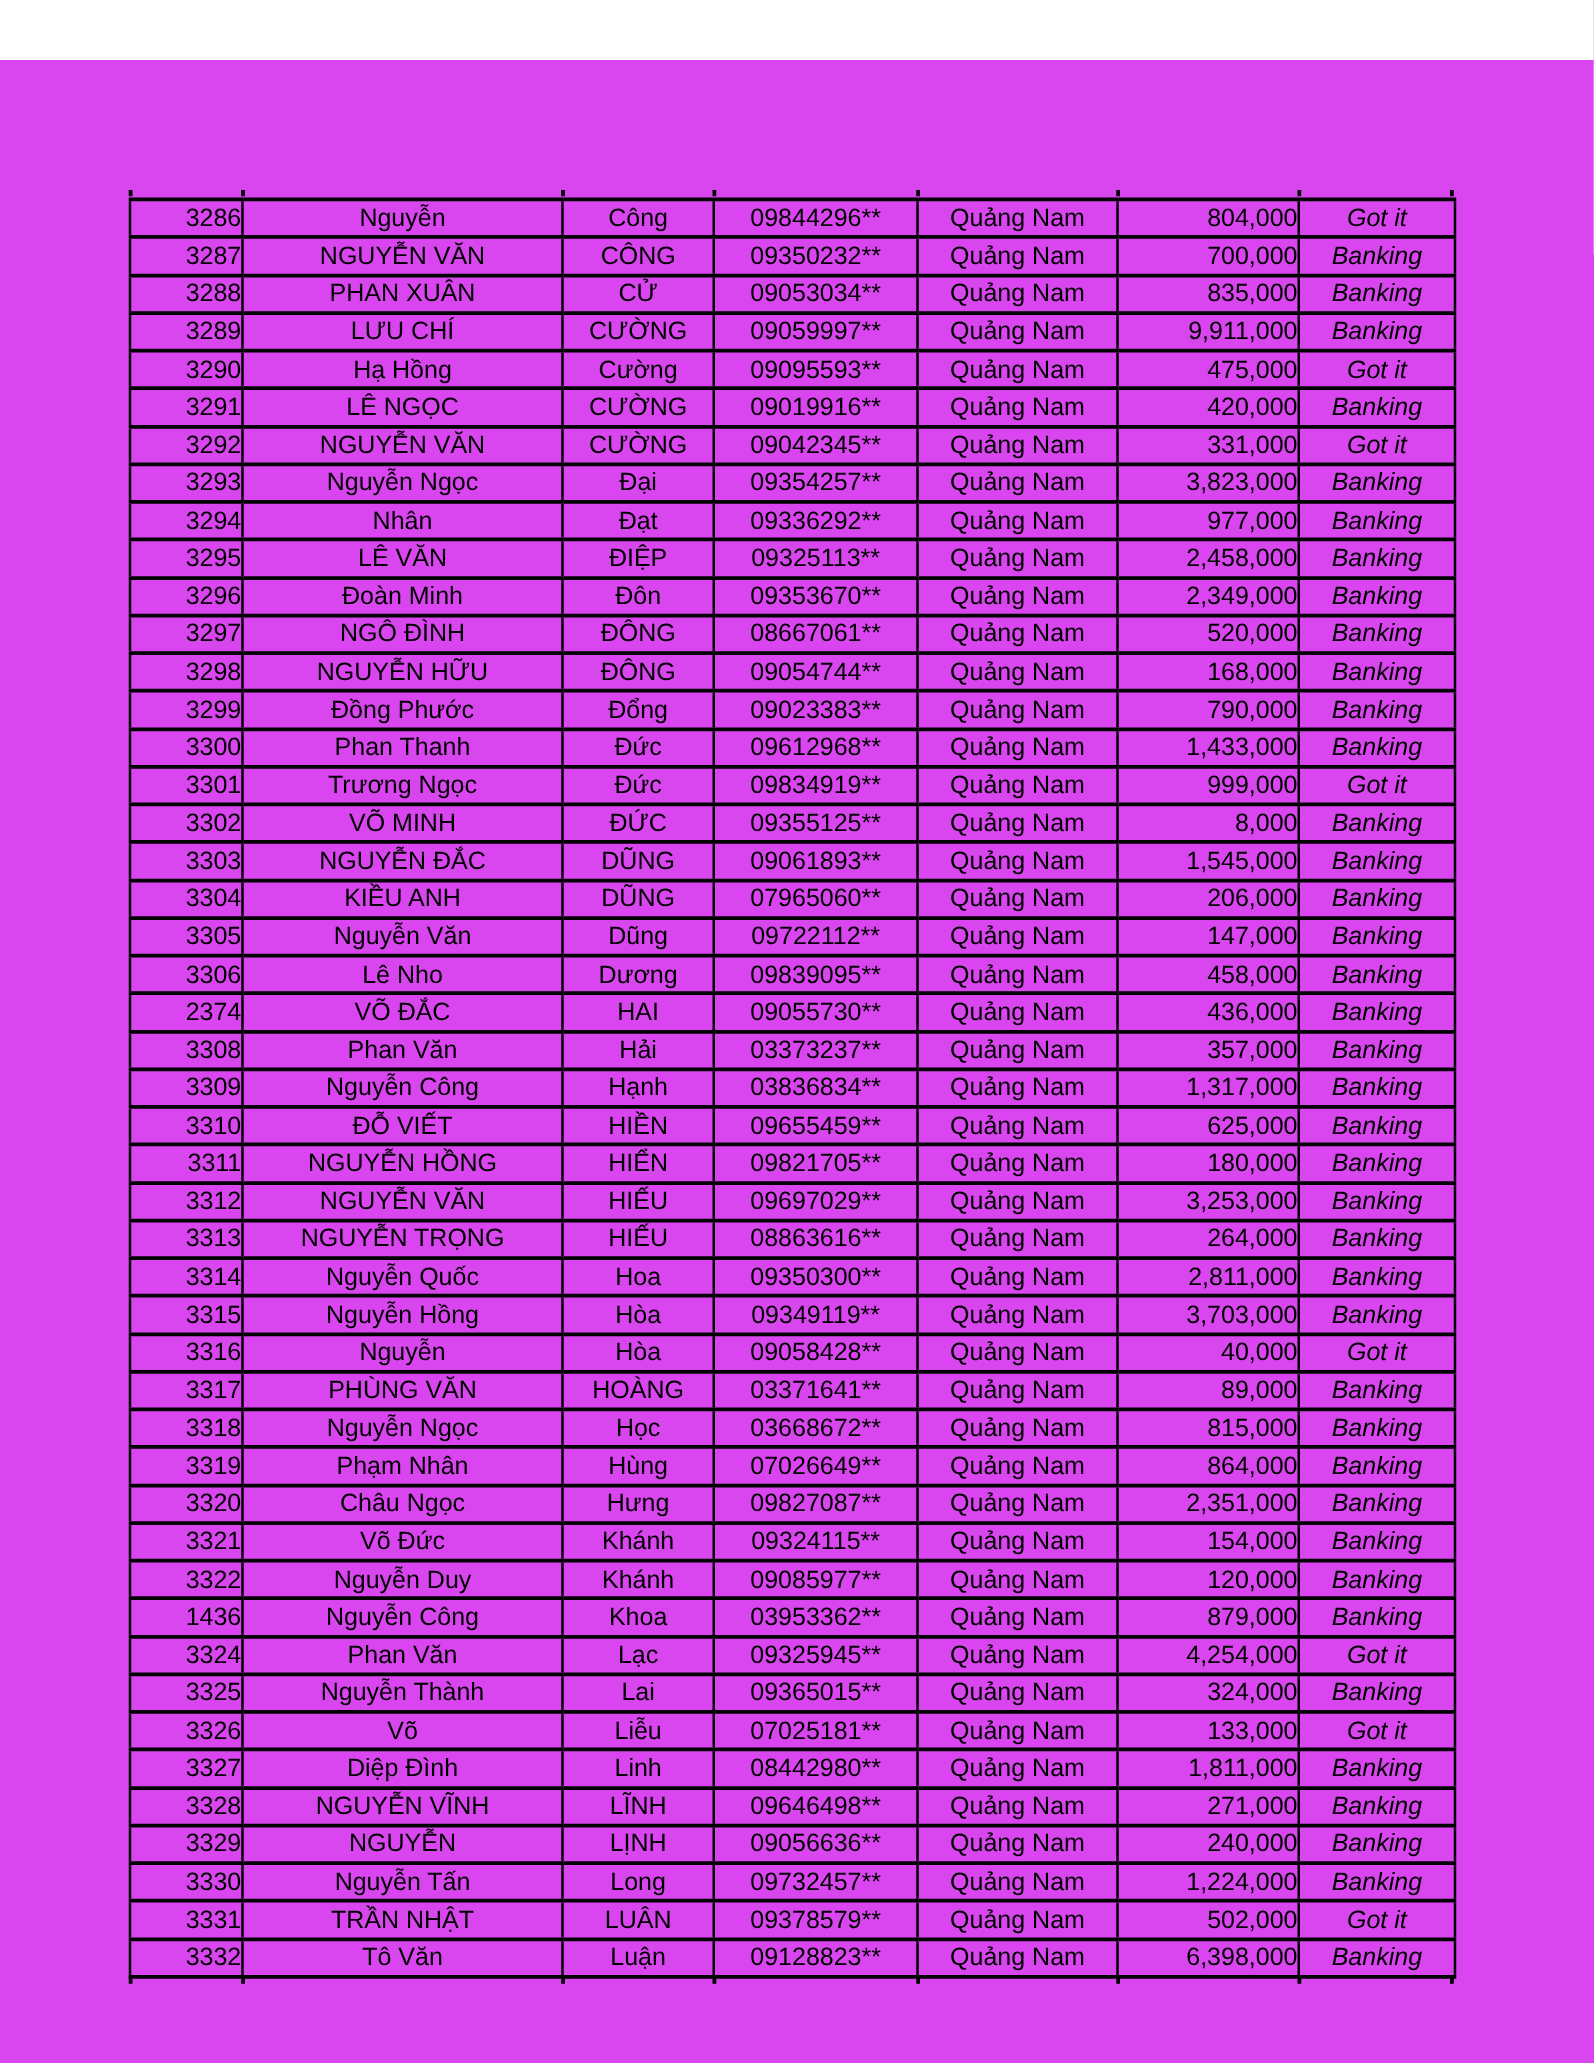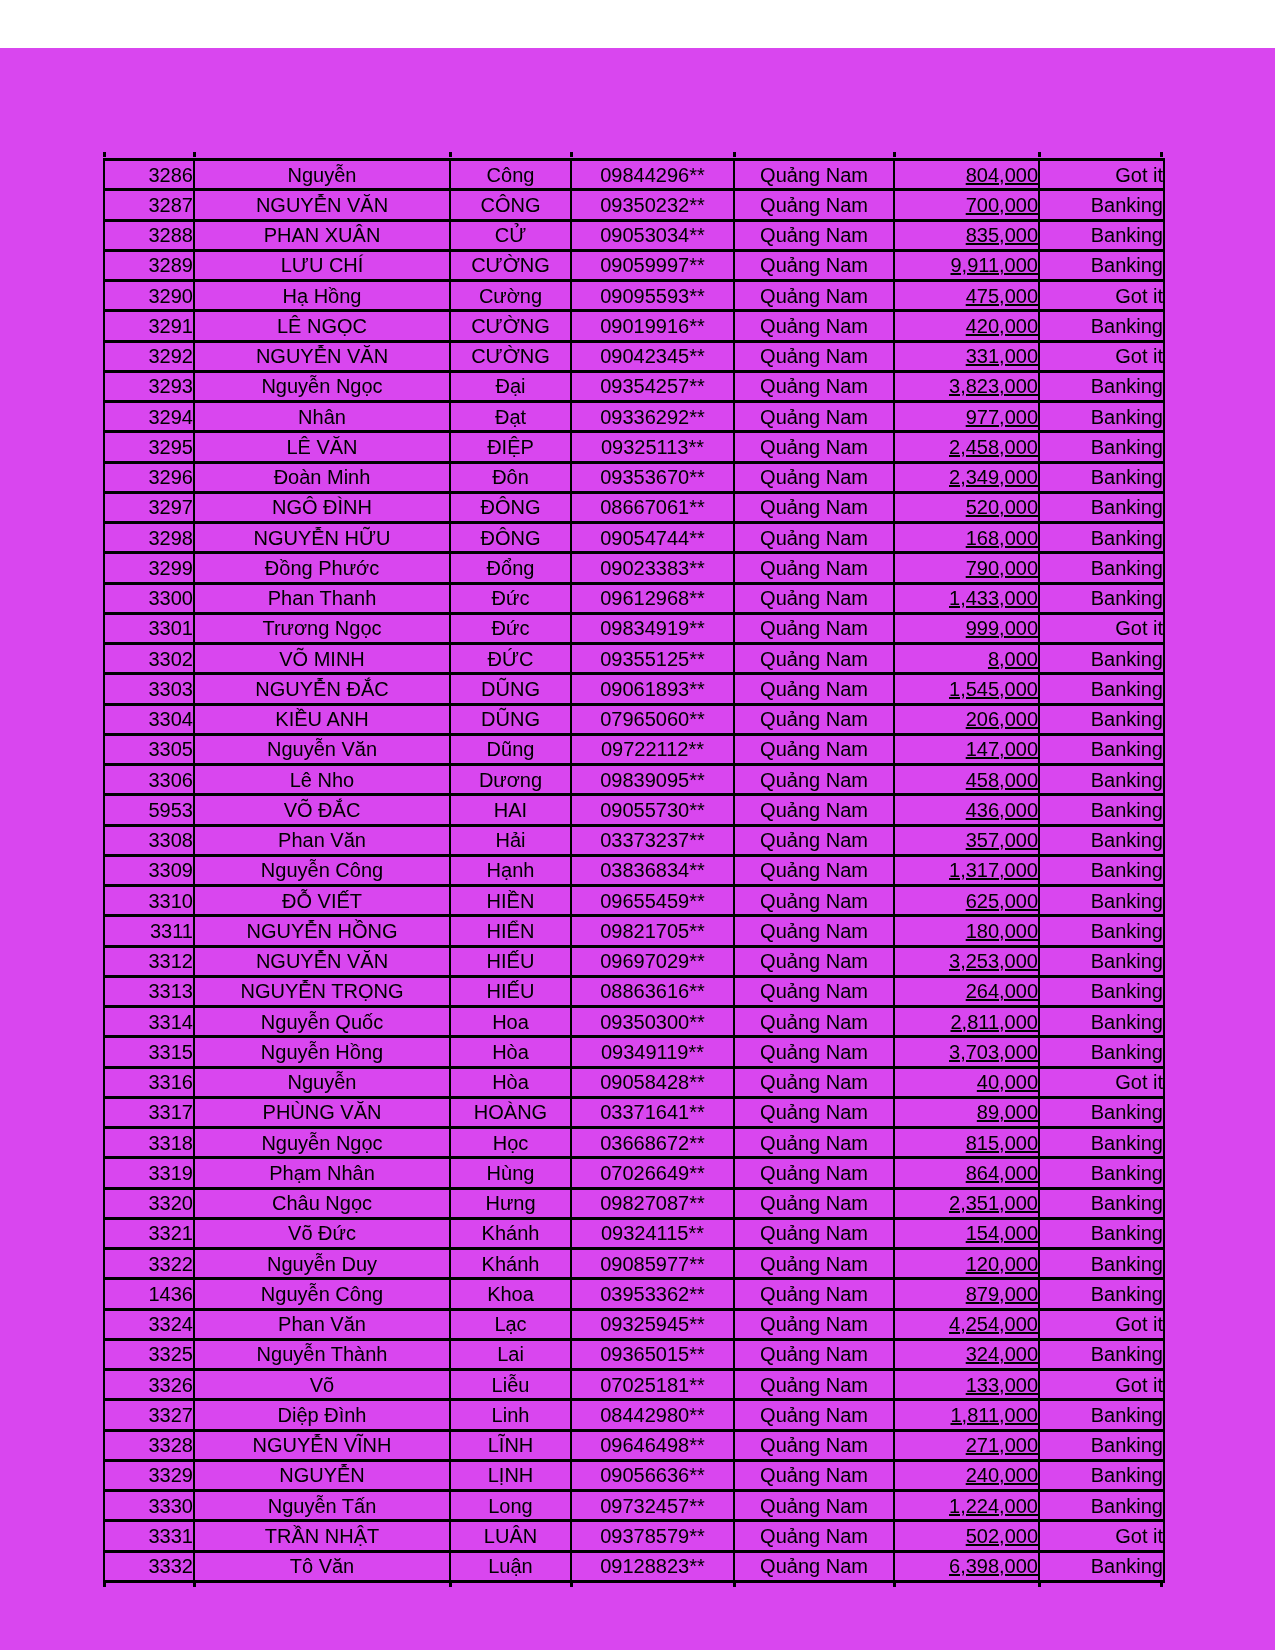--- a/index.html
+++ b/index.html
@@ -31,22 +31,22 @@
     font-size: 20px;
     line-height: 1;
     padding: 0;
     white-space: nowrap;
     overflow: hidden;
     vertical-align: middle;
     color: #000000;
   }
   td.c0 { text-align: right;  padding-right: 5px; }
   td.c1, td.c2, td.c3, td.c4 { text-align: center; }
-  td.c5 { text-align: right;  padding-right: 7px; text-decoration: underline; }
-  td.c6 { text-align: right;   padding-left: 10px; }
+  td.c5 { text-align: right;  padding-right: 7px; }
+  td.c6 { text-align: center;   padding-left: 10px; font-style: italic; }
   .stub {
     position: absolute;
     width: 3px;
     background: #000000;
   }
 </style>
 </head>
 <body>
 
 <div class="page">
@@ -244,21 +244,21 @@
         <tr>
           <td class="c0">3306</td>
           <td class="c1">Lê Nho</td>
           <td class="c2">Dương</td>
           <td class="c3">09839095**</td>
           <td class="c4">Quảng Nam</td>
           <td class="c5">458,000</td>
           <td class="c6">Banking</td>
         </tr>
         <tr>
-          <td class="c0">5953</td>
+          <td class="c0">2374</td>
           <td class="c1">VÕ ĐẮC</td>
           <td class="c2">HAI</td>
           <td class="c3">09055730**</td>
           <td class="c4">Quảng Nam</td>
           <td class="c5">436,000</td>
           <td class="c6">Banking</td>
         </tr>
         <tr>
           <td class="c0">3308</td>
           <td class="c1">Phan Văn</td>

